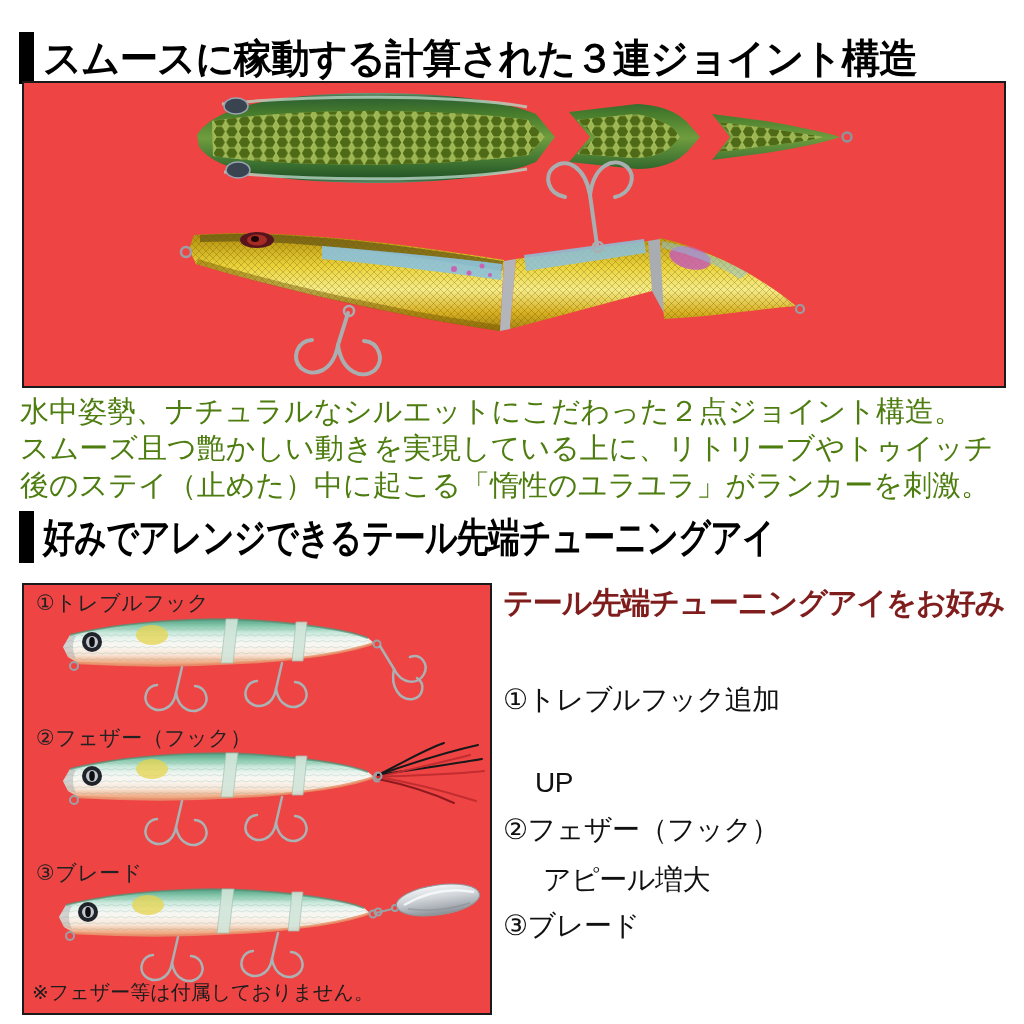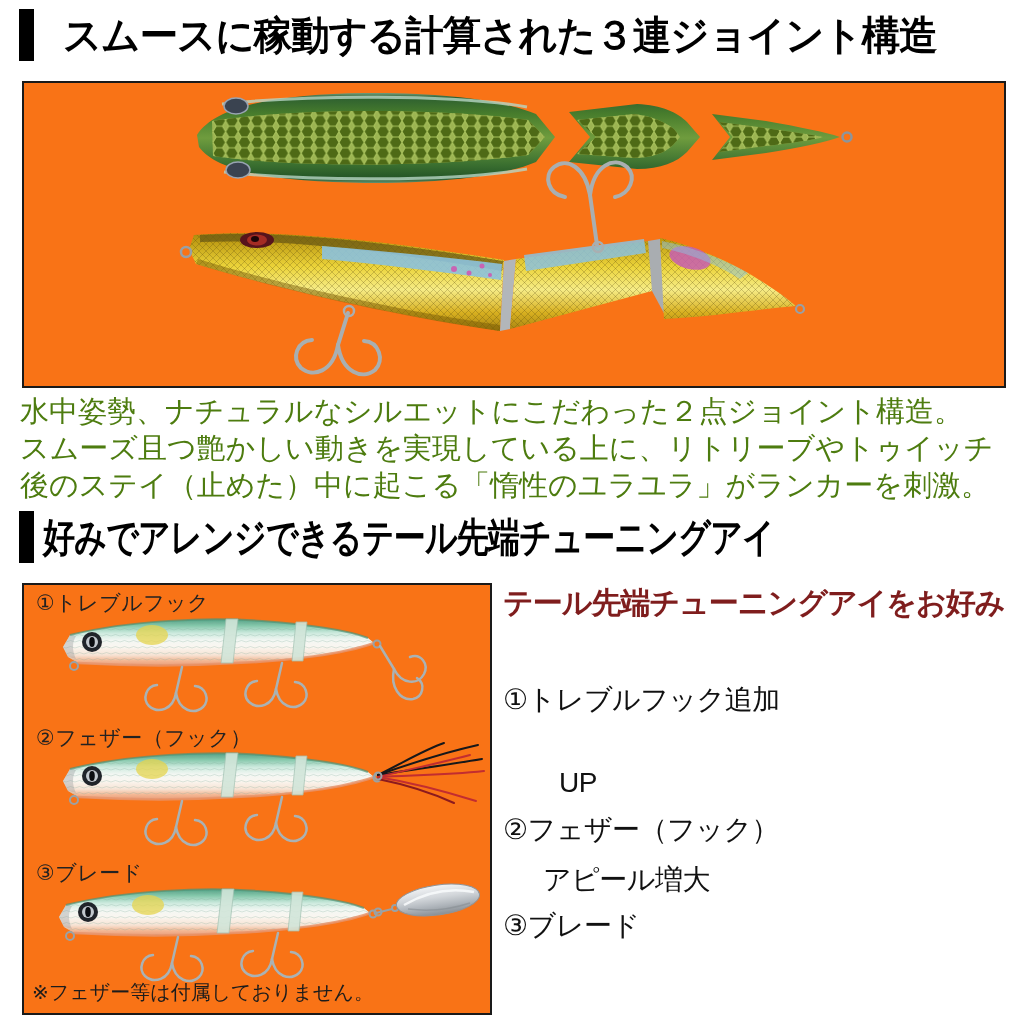--- a/index.html
+++ b/index.html
@@ -8,47 +8,47 @@
     background:#ffffff;color:#111;
     font-family:"Liberation Sans","DejaVu Sans",sans-serif;
   }
   
   .hdr{position:absolute;left:19px;display:flex;align-items:stretch;height:52px;}
   .hdr .bar{width:15px;height:52px;background:#000;flex:none;}
   .hdr .htxt{
     margin-left:9px;font-size:40px;font-weight:bold;line-height:52px;color:#000;
     letter-spacing:-1px;white-space:nowrap;transform-origin:0 50%;
   }
-  #header1{top:9px;gap:20px;}
+  #header1{top:32px;}
   #header1 .htxt{transform:scaleX(0.96);}
   #header2{top:511px;}
   #header2 .htxt{transform:scaleX(0.80);}
   
-  .photobox{position:absolute;border:2px solid #1a1a1a;background:#f97316;box-sizing:border-box;}
+  .photobox{position:absolute;border:2px solid #1a1a1a;background:#ef4444;box-sizing:border-box;}
   #box1{left:22px;top:81px;width:984px;height:307px;}
   #box2{left:22px;top:583px;width:470px;height:432px;}
   #box1 svg,#box2 svg{display:block;}
   
   #paragraph{position:absolute;left:20px;top:393px;width:1004px;}
   #paragraph .pline{font-size:29px;line-height:37px;color:#4d7c0f;white-space:nowrap;letter-spacing:0px;}
   
   .figlabel{position:absolute;font-size:21px;color:#222;white-space:nowrap;letter-spacing:0.5px;}
   #figlabel1{left:12px;top:4px;}
   #figlabel2{left:12px;top:139px;}
   #figlabel3{left:12px;top:274px;}
   #fignote{position:absolute;left:8px;top:394px;font-size:20px;color:#1c1c1c;white-space:nowrap;}
   
   #rightcol{position:absolute;left:503px;top:583px;width:521px;height:441px;}
   .rline{position:absolute;left:0;white-space:nowrap;font-size:28px;color:#111;letter-spacing:-0.5px;}
   .rbold{font-weight:bold;font-size:30px;letter-spacing:-1px;color:#7f1d1d;}
   #intro1{top:0;}
   #intro2{top:44px;}
   #it1label{top:98px;}
   #it1desc{top:140px;left:36px;}
-  #it1desc2{top:184px;left:56px;}
+  #it1desc2{top:184px;left:32px;}
   #it2label{top:228px;}
   #it2desc{top:278px;left:40px;}
   #it3label{top:324px;}
   #it3desc{top:384px;left:34px;font-size:28px;}
 </style>
 </head>
 <body>
 
 <div class="hdr" id="header1">
   <div class="bar"></div>

